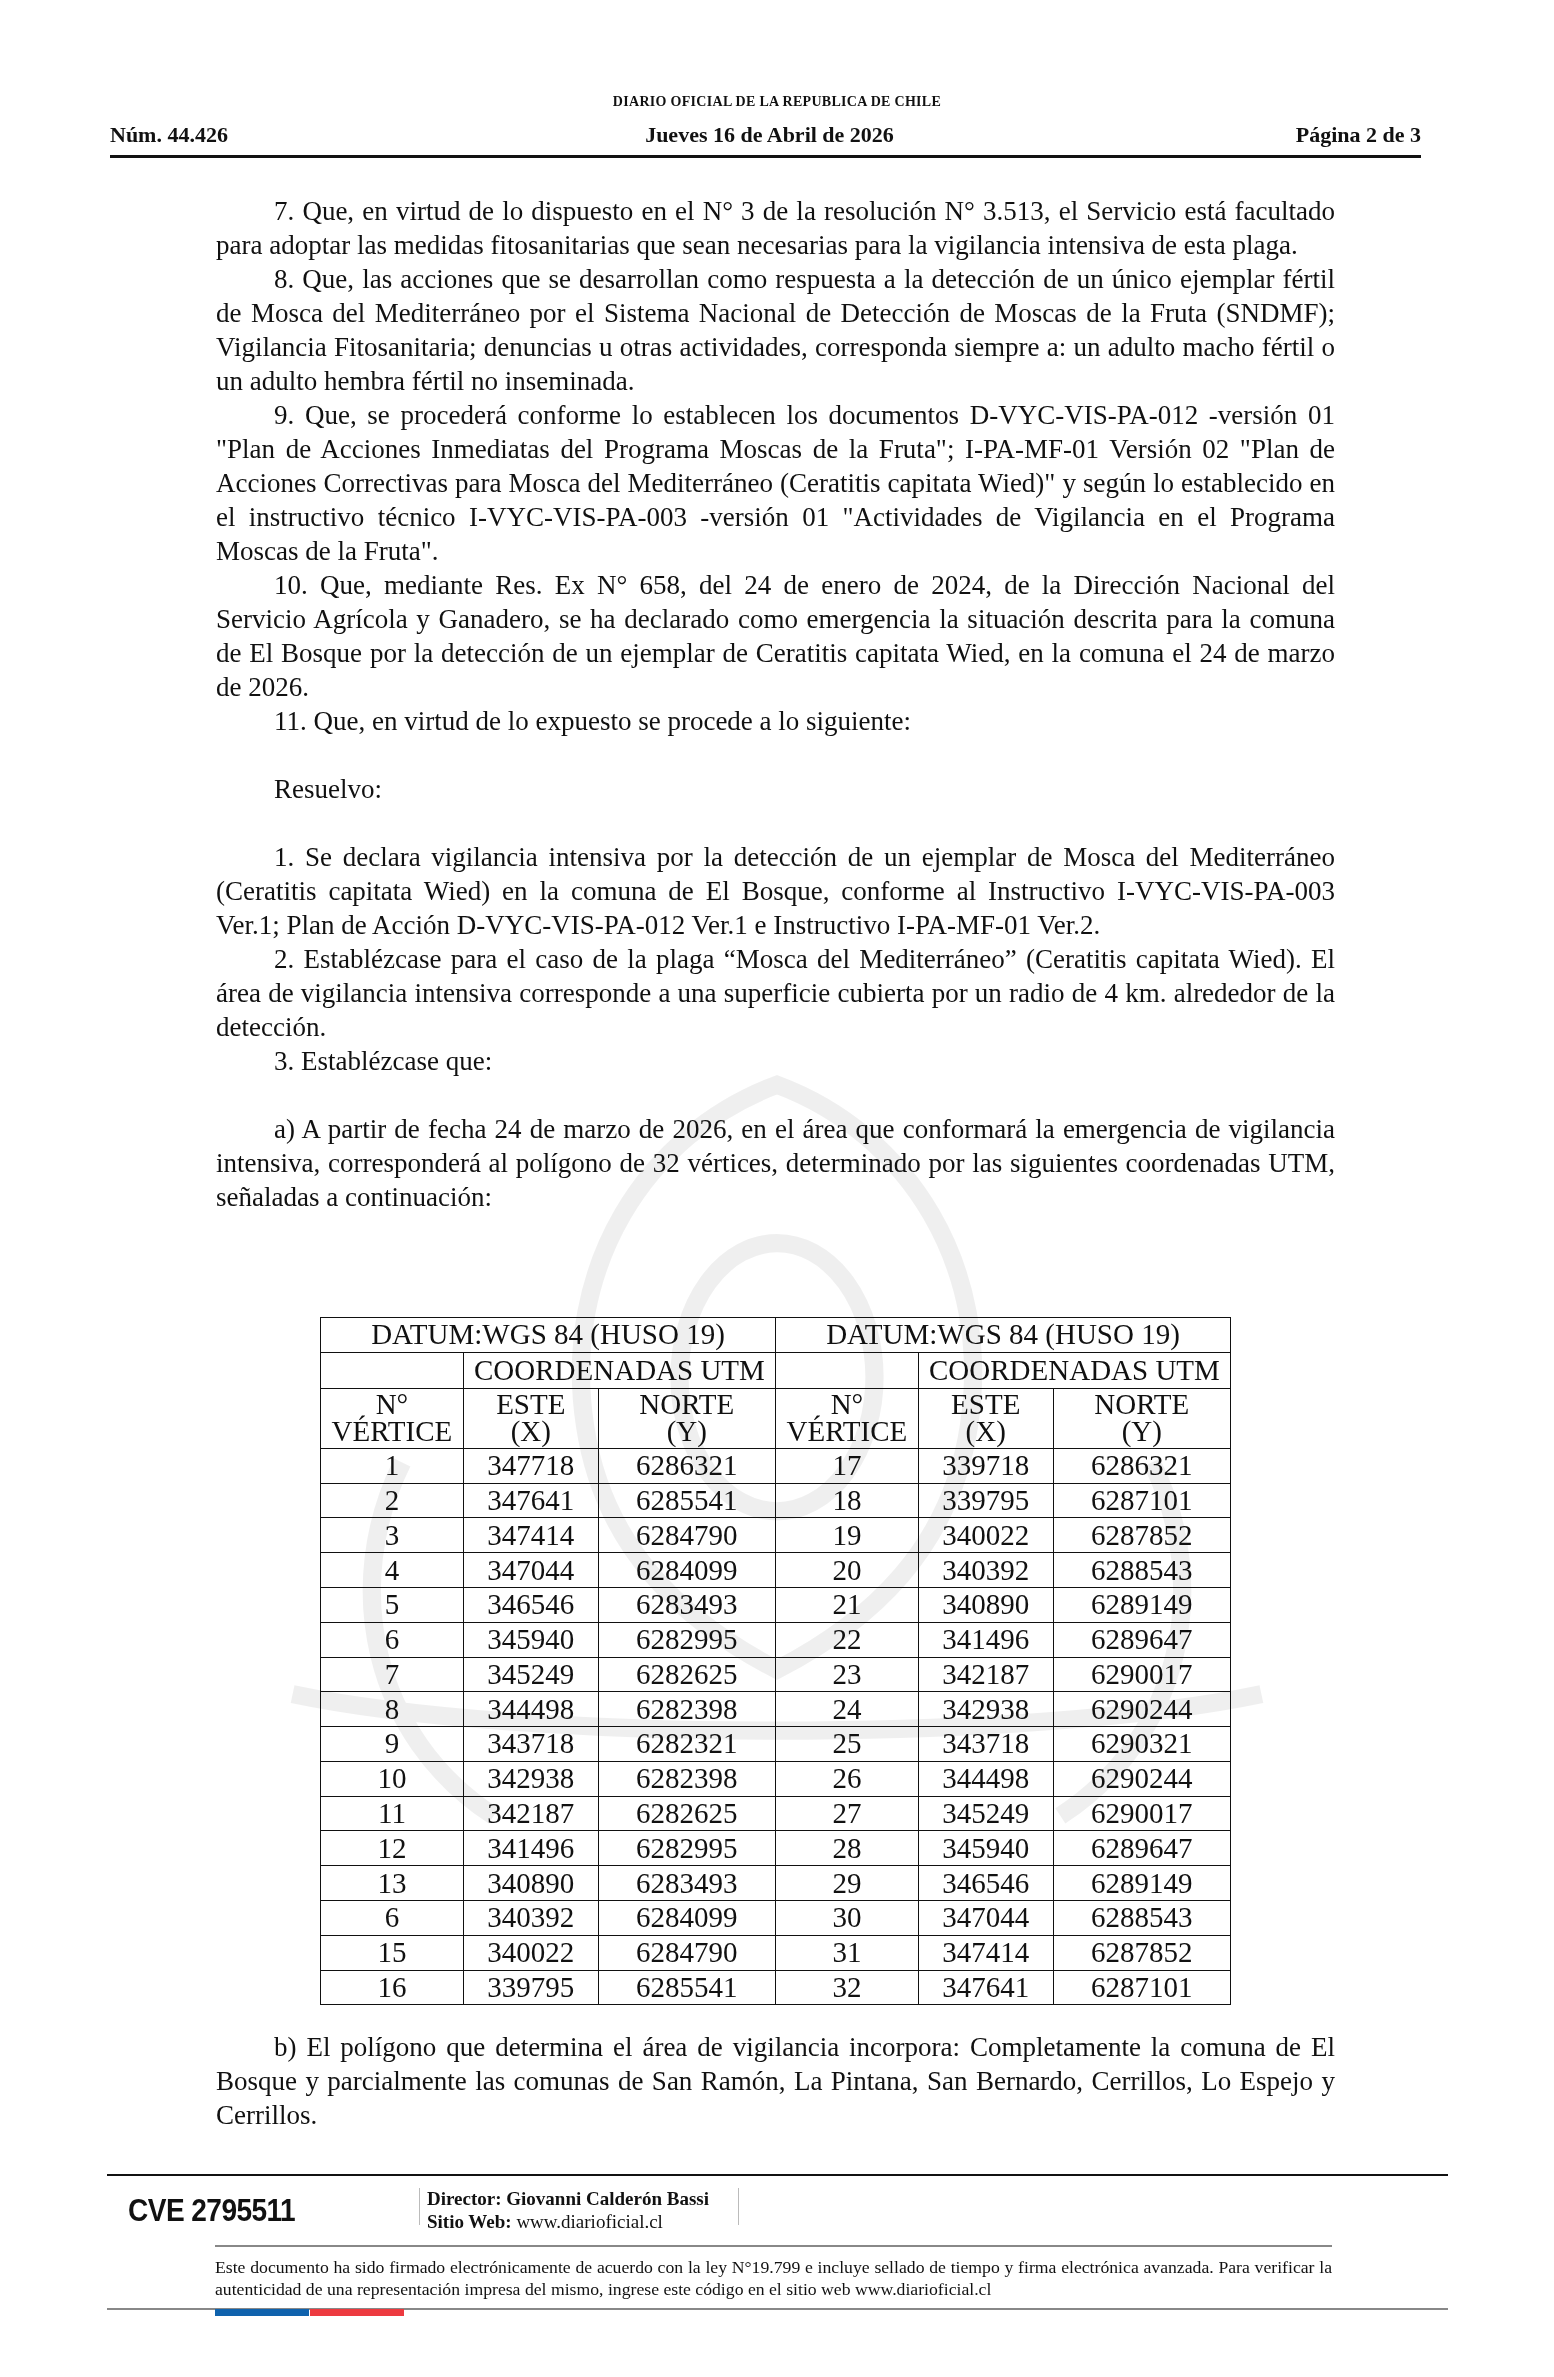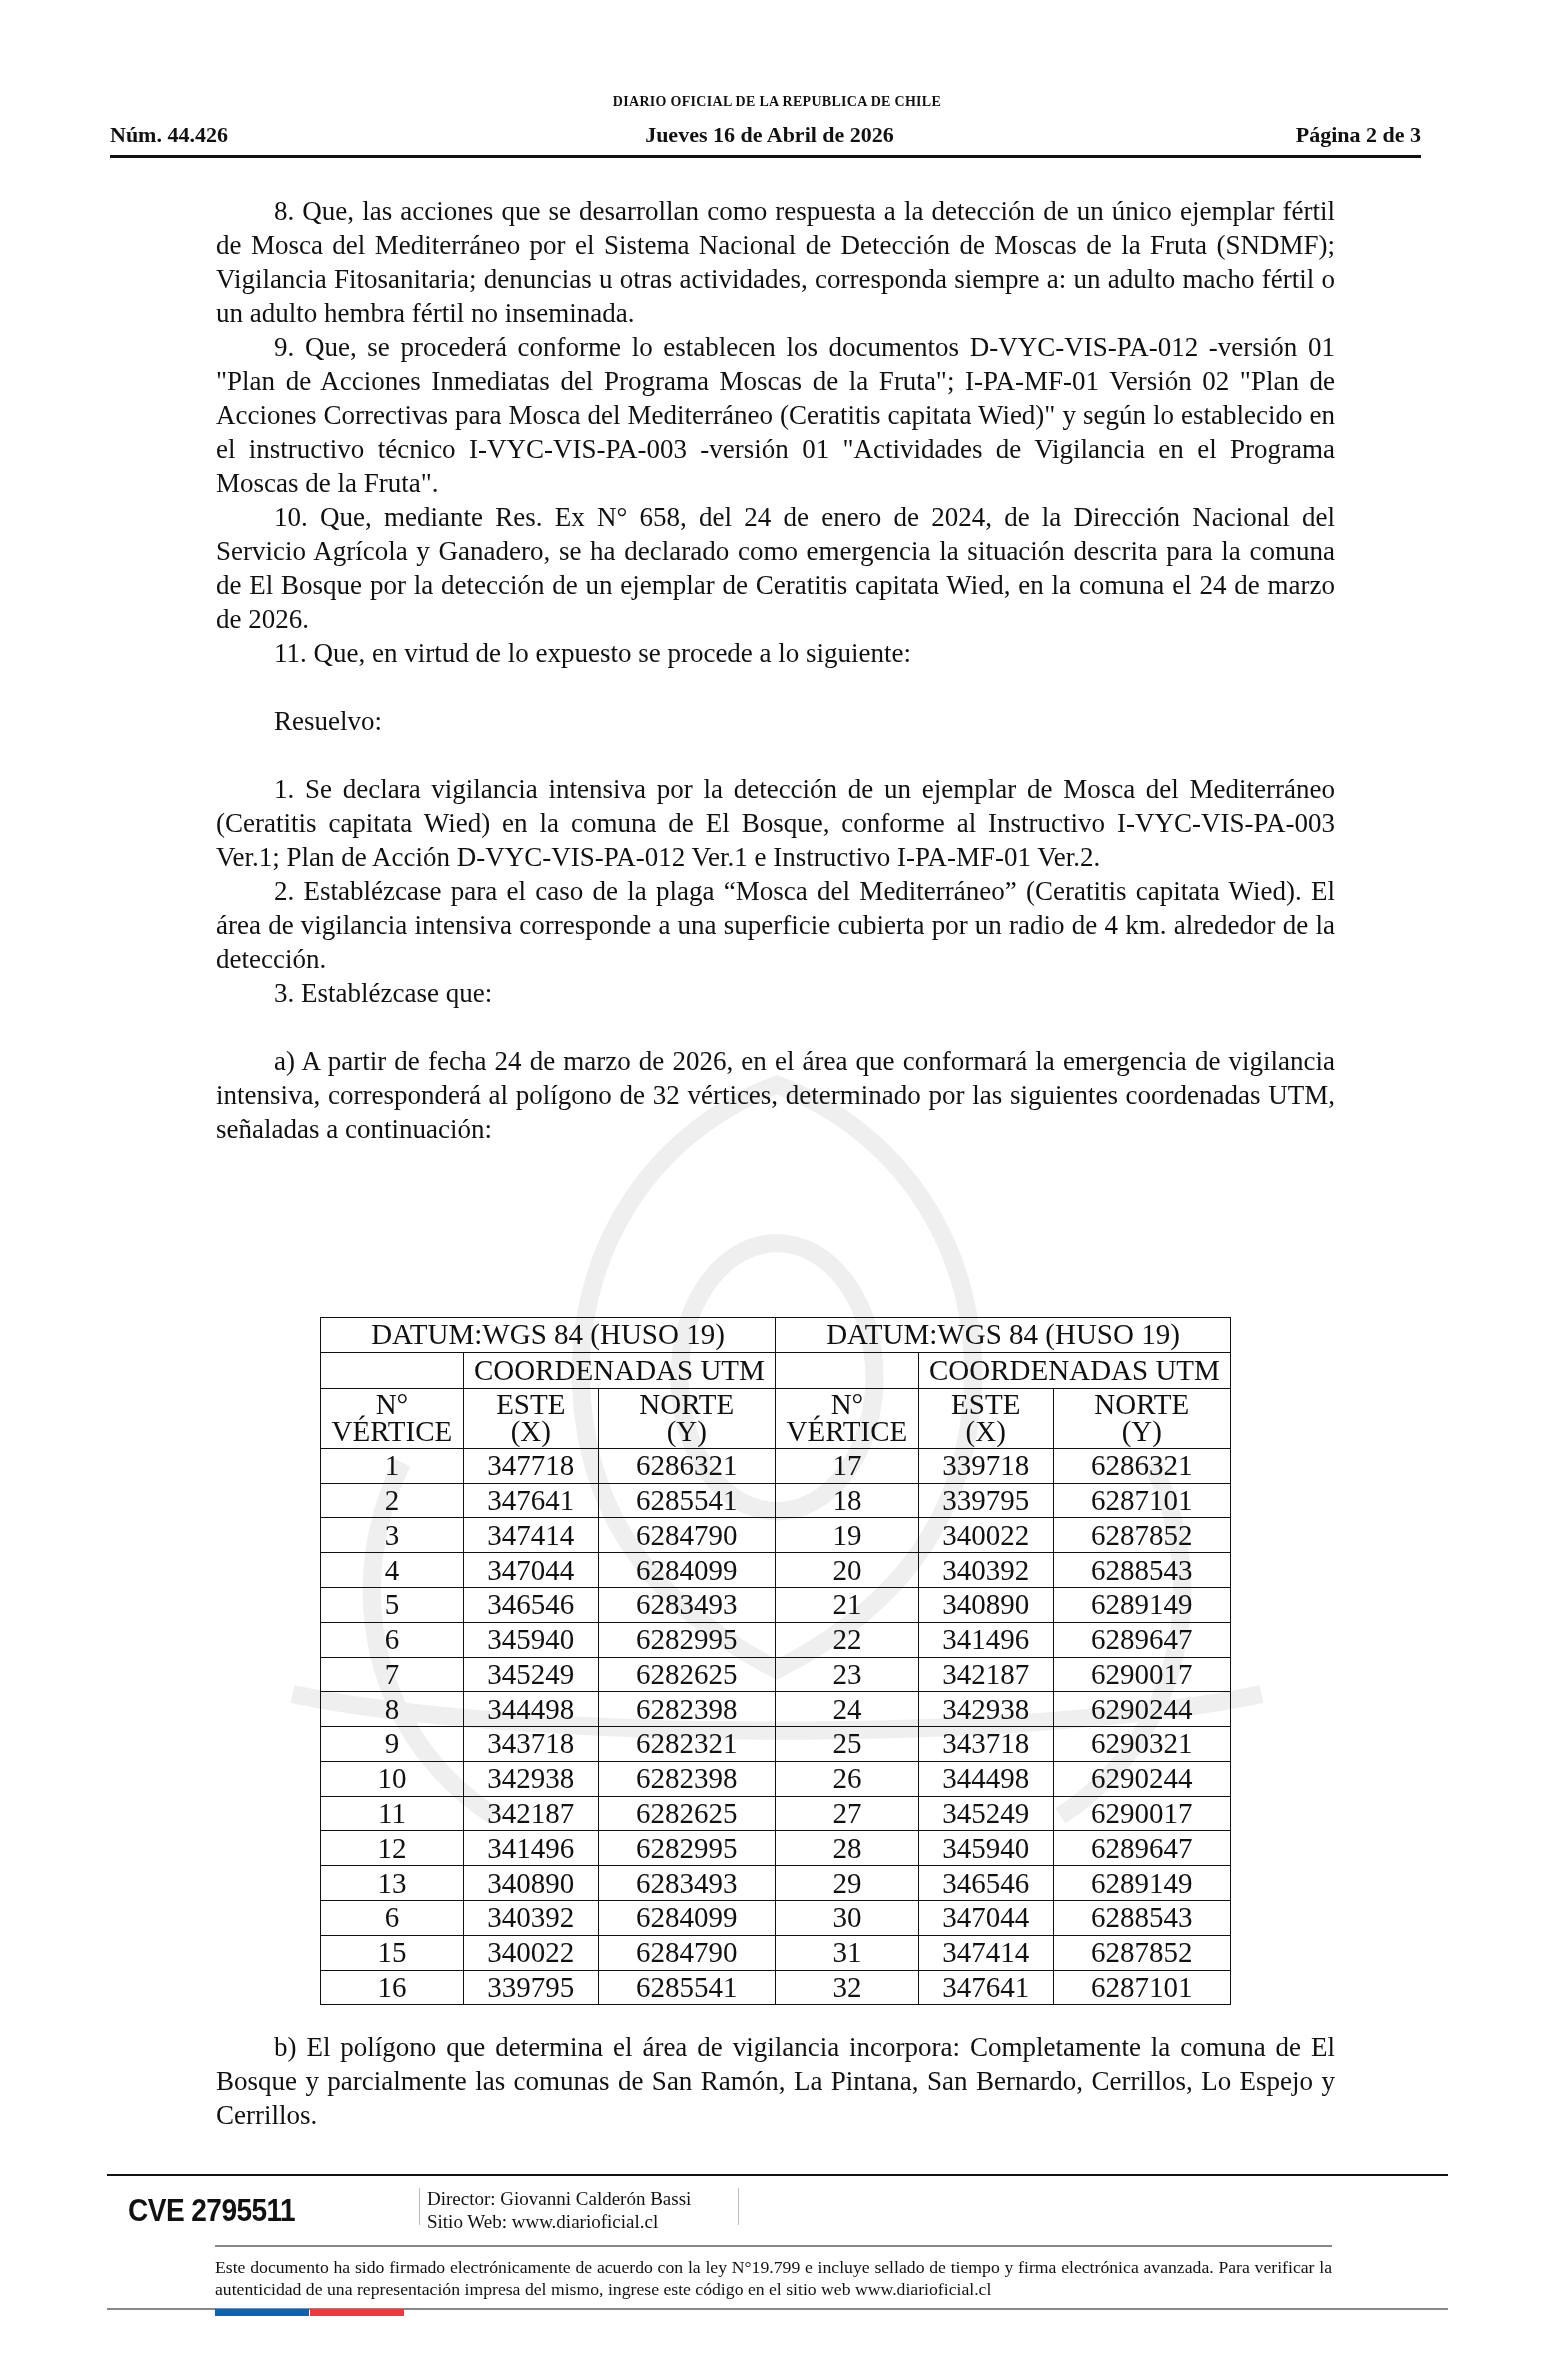--- a/index.html
+++ b/index.html
@@ -35,21 +35,21 @@
   .utm-table tr.colh td { height: 54px; line-height: 27px; }
   .w-v { width: 141px; } .w-e { width: 141px; } .w-n { width: 194px; }
 
   
   .ftr-rule1 { position: absolute; top: 2174px; left: 107px; width: 1341px; height: 2.4px; background: #111; }
   .ftr-block { position: absolute; top: 2188px; left: 128px; width: 1219px; height: 49px; }
   .cve { position: absolute; left: 0; top: 4.9px; font-family: "Liberation Sans", "DejaVu Sans", sans-serif;
          font-weight: bold; font-size: 30.5px; letter-spacing: -0.6px; transform: scaleX(0.92); transform-origin: left; }
   .vsep { position: absolute; top: 0; width: 1.2px; height: 37px; background: #bbb; }
   .ftr-col { position: absolute; top: 0; font-size: 19px; line-height: 22.6px; white-space: nowrap; }
-  .ftr-col b { font-weight: normal; }
+  .ftr-col b { font-weight: bold; }
   .ftr-rule2 { position: absolute; top: 2245px; left: 215px; width: 1117px; height: 1.8px; background: #888; }
   .disclaimer { position: absolute; top: 2256px; left: 215px; width: 1117px; font-size: 17.7px;
                 line-height: 22px; text-align: justify; }
   .ftr-rule3 { position: absolute; top: 2308px; left: 107px; width: 1341px; height: 1.8px; background: #888; }
   .flag-blue { position: absolute; top: 2309px; left: 215px; width: 94px; height: 7.3px; background: #0f62ad; }
   .flag-red  { position: absolute; top: 2309px; left: 310px; width: 94px; height: 7.3px; background: #ed3a40; }
 </style>
 </head>
 <body>
 
@@ -65,20 +65,21 @@
 
 <div class="hdr-title">DIARIO OFICIAL DE LA REPUBLICA DE CHILE</div>
 <div class="hdr-row">
   <span class="hdr-date">Jueves 16 de Abril de 2026</span>
   <span class="hdr-num">Núm. 44.426</span>
   <span class="hdr-page">Página 2 de 3</span>
 </div>
 <div class="hdr-rule"></div>
 
 <div class="body">
+  <p>7. Que, en virtud de lo dispuesto en el N° 3 de la resolución N° 3.513, el Servicio está facultado para adoptar las medidas fitosanitarias que sean necesarias para la vigilancia intensiva de esta plaga.</p>
   <p>8. Que, las acciones que se desarrollan como respuesta a la detección de un único ejemplar fértil de Mosca del Mediterráneo por el Sistema Nacional de Detección de Moscas de la Fruta (SNDMF); Vigilancia Fitosanitaria; denuncias u otras actividades, corresponda siempre a: un adulto macho fértil o un adulto hembra fértil no inseminada.</p>
   <p>9. Que, se procederá conforme lo establecen los documentos D-VYC-VIS-PA-012 -versión 01 "Plan de Acciones Inmediatas del Programa Moscas de la Fruta"; I-PA-MF-01 Versión 02 "Plan de Acciones Correctivas para Mosca del Mediterráneo (Ceratitis capitata Wied)" y según lo establecido en el instructivo técnico I-VYC-VIS-PA-003 -versión 01 "Actividades de Vigilancia en el Programa Moscas de la Fruta".</p>
   <p>10. Que, mediante Res. Ex N° 658, del 24 de enero de 2024, de la Dirección Nacional del Servicio Agrícola y Ganadero, se ha declarado como emergencia la situación descrita para la comuna de El Bosque por la detección de un ejemplar de Ceratitis capitata Wied, en la comuna el 24 de marzo de 2026.</p>
   <p>11. Que, en virtud de lo expuesto se procede a lo siguiente:</p>
   <div class="gap"></div>
   <p>Resuelvo:</p>
   <div class="gap"></div>
   <p>1. Se declara vigilancia intensiva por la detección de un ejemplar de Mosca del Mediterráneo (Ceratitis capitata Wied) en la comuna de El Bosque, conforme al Instructivo I-VYC-VIS-PA-003 Ver.1; Plan de Acción D-VYC-VIS-PA-012 Ver.1 e Instructivo I-PA-MF-01 Ver.2.</p>
   <p>2. Establézcase para el caso de la plaga “Mosca del Mediterráneo” (Ceratitis capitata Wied). El área de vigilancia intensiva corresponde a una superficie cubierta por un radio de 4 km. alrededor de la detección.</p>
   <p>3. Establézcase que:</p>

